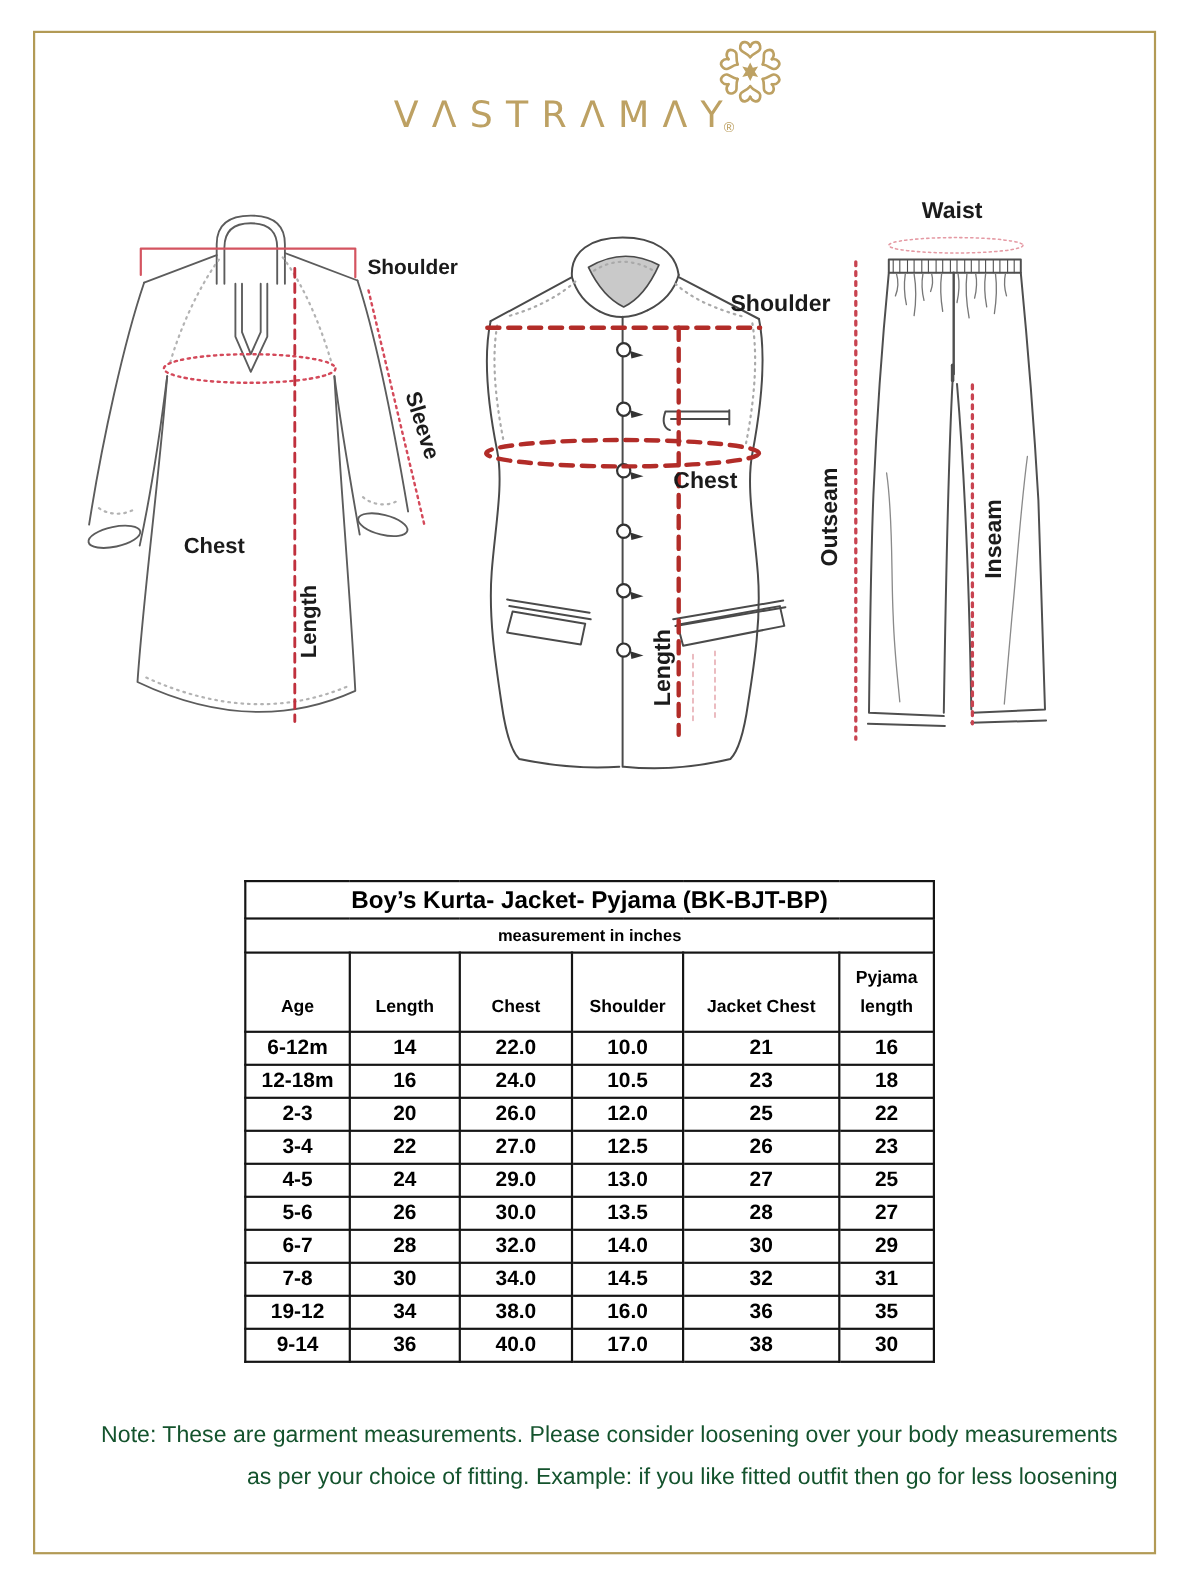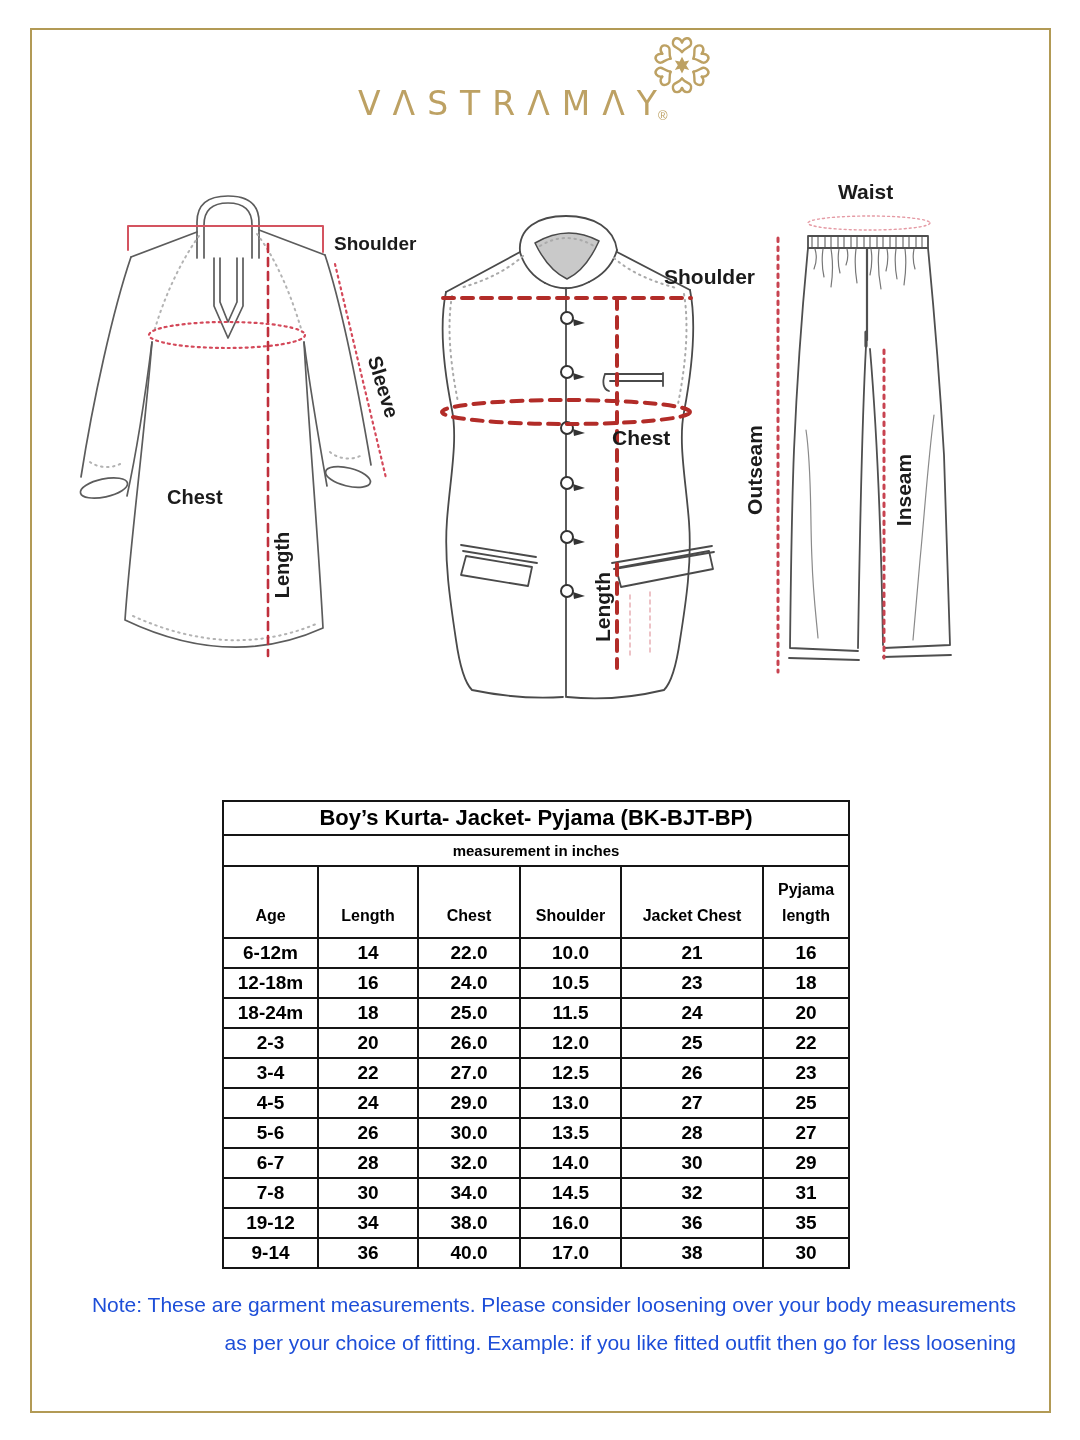--- a/index.html
+++ b/index.html
@@ -37,21 +37,21 @@
   .size-table td,.size-table th{border:2px solid #151515;text-align:center;vertical-align:middle;
         padding:0;color:#000;}
   .size-table .title-row td{height:32px;font-size:22px;font-weight:700;}
   .size-table .sub-row td{height:29px;font-size:15px;font-weight:700;}
   .size-table .head-row th{height:62px;font-size:16px;font-weight:700;vertical-align:bottom;
         padding-bottom:8px;line-height:26px;}
   .size-table tbody td{height:28px;font-size:19px;font-weight:700;}
 
   
   .note{position:absolute;right:64px;top:1286px;text-align:right;font-size:21px;line-height:38px;
-        color:#1d4ed8;white-space:nowrap;}
+        color:#14532d;white-space:nowrap;}
 </style>
 </head>
 <body>
 
 <div class="page">
   <div class="gold-frame"></div>
 
   <span class="brand-text">VΛSTRΛMΛY</span>
   <span class="brand-reg">®</span>
   <svg class="ornament" width="64" height="60" viewBox="0 0 100 100">
@@ -257,28 +257,20 @@
         </tr>
         <tr>
           <td>12-18m</td>
           <td>16</td>
           <td>24.0</td>
           <td>10.5</td>
           <td>23</td>
           <td>18</td>
         </tr>
         <tr>
-          <td>18-24m</td>
-          <td>18</td>
-          <td>25.0</td>
-          <td>11.5</td>
-          <td>24</td>
-          <td>20</td>
-        </tr>
-        <tr>
           <td>2-3</td>
           <td>20</td>
           <td>26.0</td>
           <td>12.0</td>
           <td>25</td>
           <td>22</td>
         </tr>
         <tr>
           <td>3-4</td>
           <td>22</td>

